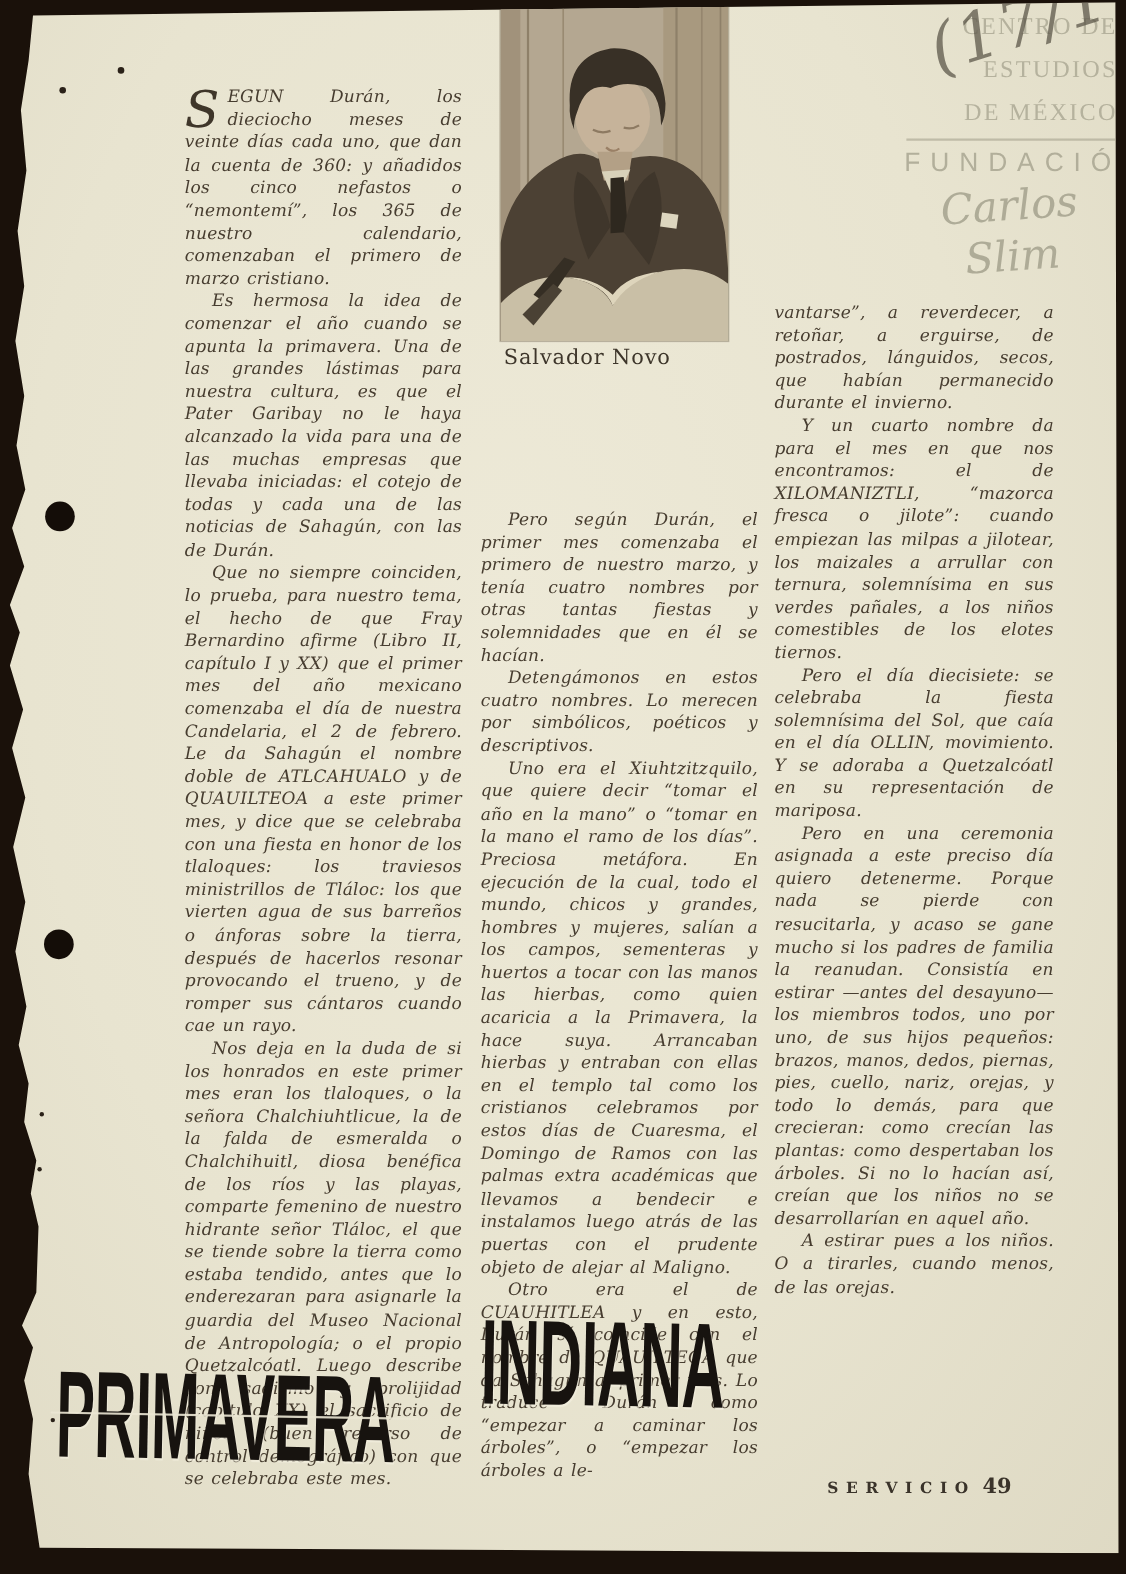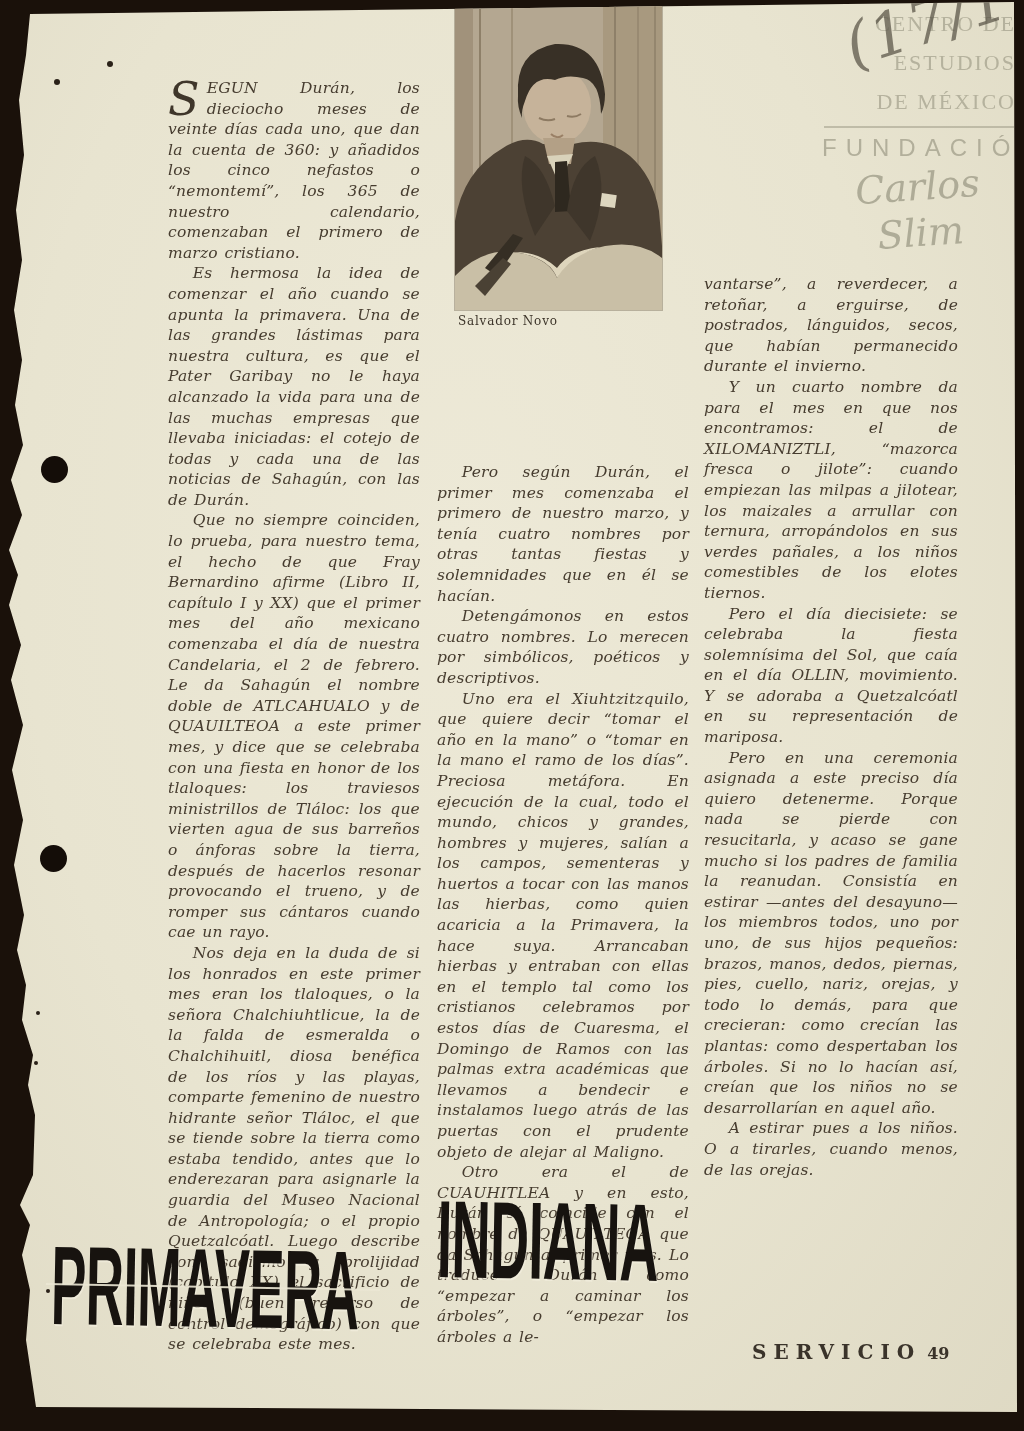--- a/index.html
+++ b/index.html
@@ -14,21 +14,21 @@
           21px 645px,9px 605px,18px 575px,9px 550px,22px 515px,11px 480px,
           23px 445px,15px 405px,22px 360px,14px 310px,22px 260px,16px 210px,
           24px 155px,19px 100px,26px 55px);}
   .col{position:absolute;width:252px;text-align:justify;font-style:italic;
        font-size:15.5px;line-height:20.6px;color:#463c2f;letter-spacing:.2px;word-spacing:1.5px;}
   .col p{margin:0;text-indent:1.6em;}
   .col p.noindent{text-indent:0;}
   .dropcap{float:left;font-size:46px;line-height:36px;margin:3px 7px 0 0;color:#3f362a;}
   .photo{position:absolute;left:455px;top:6px;width:207px;height:304px;
          box-shadow:0 0 0 1px rgba(90,75,55,.35);}
-  .caption{position:absolute;left:458px;top:314px;font-size:12px;letter-spacing:.8px;
+  .caption{position:absolute;left:458px;top:314px;font-size:19px;letter-spacing:.8px;
            color:#3d352a;font-style:normal;}
   .watermark{position:absolute;left:822px;top:4px;width:194px;text-align:center;
              color:#a19e8a;user-select:none;}
   .wm-line{font-family:"Liberation Serif",serif;font-size:22px;line-height:39px;
            letter-spacing:2px;opacity:.7;text-align:right;}
   .wm-divider{border:none;border-top:2px solid rgba(165,162,142,.6);margin:5px 2px 4px;}
   .wm-fundacion{font-family:"Liberation Sans",sans-serif;font-size:24px;letter-spacing:9px;
                 line-height:32px;opacity:.75;}
   .wm-signature{font-style:italic;font-size:38px;line-height:46px;opacity:.8;
                 transform:rotate(-4deg);}
@@ -38,22 +38,22 @@
   .headline{position:absolute;font-family:"Liberation Sans",sans-serif;font-weight:bold;
             color:#17130f;white-space:nowrap;transform-origin:left top;letter-spacing:-1px;
             text-shadow:2px 2px 1px rgba(243,240,224,.7);}
   #hl-primavera{left:52px;top:1240px;font-size:112px;line-height:92px;
                 transform:rotate(1deg) scaleX(.47);}
   #hl-indiana{left:438px;top:1194px;font-size:110px;line-height:90px;
               transform:rotate(1deg) scaleX(.49);}
   .crease{position:absolute;left:46px;top:1286px;width:334px;height:2px;
           background:rgba(235,231,212,.9);transform:rotate(1deg);}
   .footer{position:absolute;left:752px;top:1340px;color:#3a332a;font-style:normal;}
-  .footer .label{font-size:20px;letter-spacing:7px;font-weight:bold;}
-  .footer .num{font-size:16px;margin-left:6px;font-weight:bold;}
+  .footer .label{font-size:14px;letter-spacing:7px;font-weight:bold;}
+  .footer .num{font-size:19px;margin-left:6px;font-weight:bold;}
   .hole{position:absolute;width:27px;height:27px;border-radius:50%;background:#140d08;}
   .speck{position:absolute;border-radius:50%;background:#2a2118;}
 </style>
 </head>
 <body>
 
 <div class="canvas">
   <div class="page">
 
     <div class="watermark">
@@ -107,21 +107,21 @@
 
     <div class="col" style="left:437px;top:462px;">
       <p>Pero según Durán, el primer mes comenzaba el primero de nuestro marzo, y tenía cuatro nombres por otras tantas fiestas y solemnidades que en él se hacían.</p>
       <p>Detengámonos en estos cuatro nombres. Lo merecen por simbólicos, poéticos y descriptivos.</p>
       <p>Uno era el Xiuhtzitzquilo, que quiere decir “tomar el año en la mano” o “tomar en la mano el ramo de los días”. Preciosa metáfora. En ejecución de la cual, todo el mundo, chicos y grandes, hombres y mujeres, salían a los campos, sementeras y huertos a tocar con las manos las hierbas, como quien acaricia a la Primavera, la hace suya. Arrancaban hierbas y entraban con ellas en el templo tal como los cristianos celebramos por estos días de Cuaresma, el Domingo de Ramos con las palmas extra académicas que llevamos a bendecir e instalamos luego atrás de las puertas con el prudente objeto de alejar al Maligno.</p>
       <p>Otro era el de CUAUHITLEA y en esto, Durán sí coincide con el nombre de QUAUILTEOA que da Sahagún al primer mes. Lo traduce Durán como “empezar a caminar los árboles”, o “empezar los árboles a le-</p>
     </div>
 
     <div class="col" style="left:704px;top:274px;width:254px;">
       <p class="noindent">vantarse”, a reverdecer, a retoñar, a erguirse, de postrados, lánguidos, secos, que habían permanecido durante el invierno.</p>
-      <p>Y un cuarto nombre da para el mes en que nos encontramos: el de XILOMANIZTLI, “mazorca fresca o jilote”: cuando empiezan las milpas a jilotear, los maizales a arrullar con ternura, arropándolos en sus verdes pañales, a los niños comestibles de los elotes tiernos.</p>
+      <p>Y un cuarto nombre da para el mes en que nos encontramos: el de XILOMANIZTLI, “mazorca fresca o jilote”: cuando empiezan las milpas a jilotear, los maizales a arrullar con ternura, solemnísima en sus verdes pañales, a los niños comestibles de los elotes tiernos.</p>
       <p>Pero el día diecisiete: se celebraba la fiesta solemnísima del Sol, que caía en el día OLLIN, movimiento. Y se adoraba a Quetzalcóatl en su representación de mariposa.</p>
       <p>Pero en una ceremonia asignada a este preciso día quiero detenerme. Porque nada se pierde con resucitarla, y acaso se gane mucho si los padres de familia la reanudan. Consistía en estirar —antes del desayuno— los miembros todos, uno por uno, de sus hijos pequeños: brazos, manos, dedos, piernas, pies, cuello, nariz, orejas, y todo lo demás, para que crecieran: como crecían las plantas: como despertaban los árboles. Si no lo hacían así, creían que los niños no se desarrollarían en aquel año.</p>
       <p>A estirar pues a los niños. O a tirarles, cuando menos, de las orejas.</p>
     </div>
 
     <div class="headline" id="hl-primavera">PRIMAVERA</div>
     <div class="headline" id="hl-indiana">INDIANA</div>
     <div class="crease"></div>
 
     <div class="footer">

